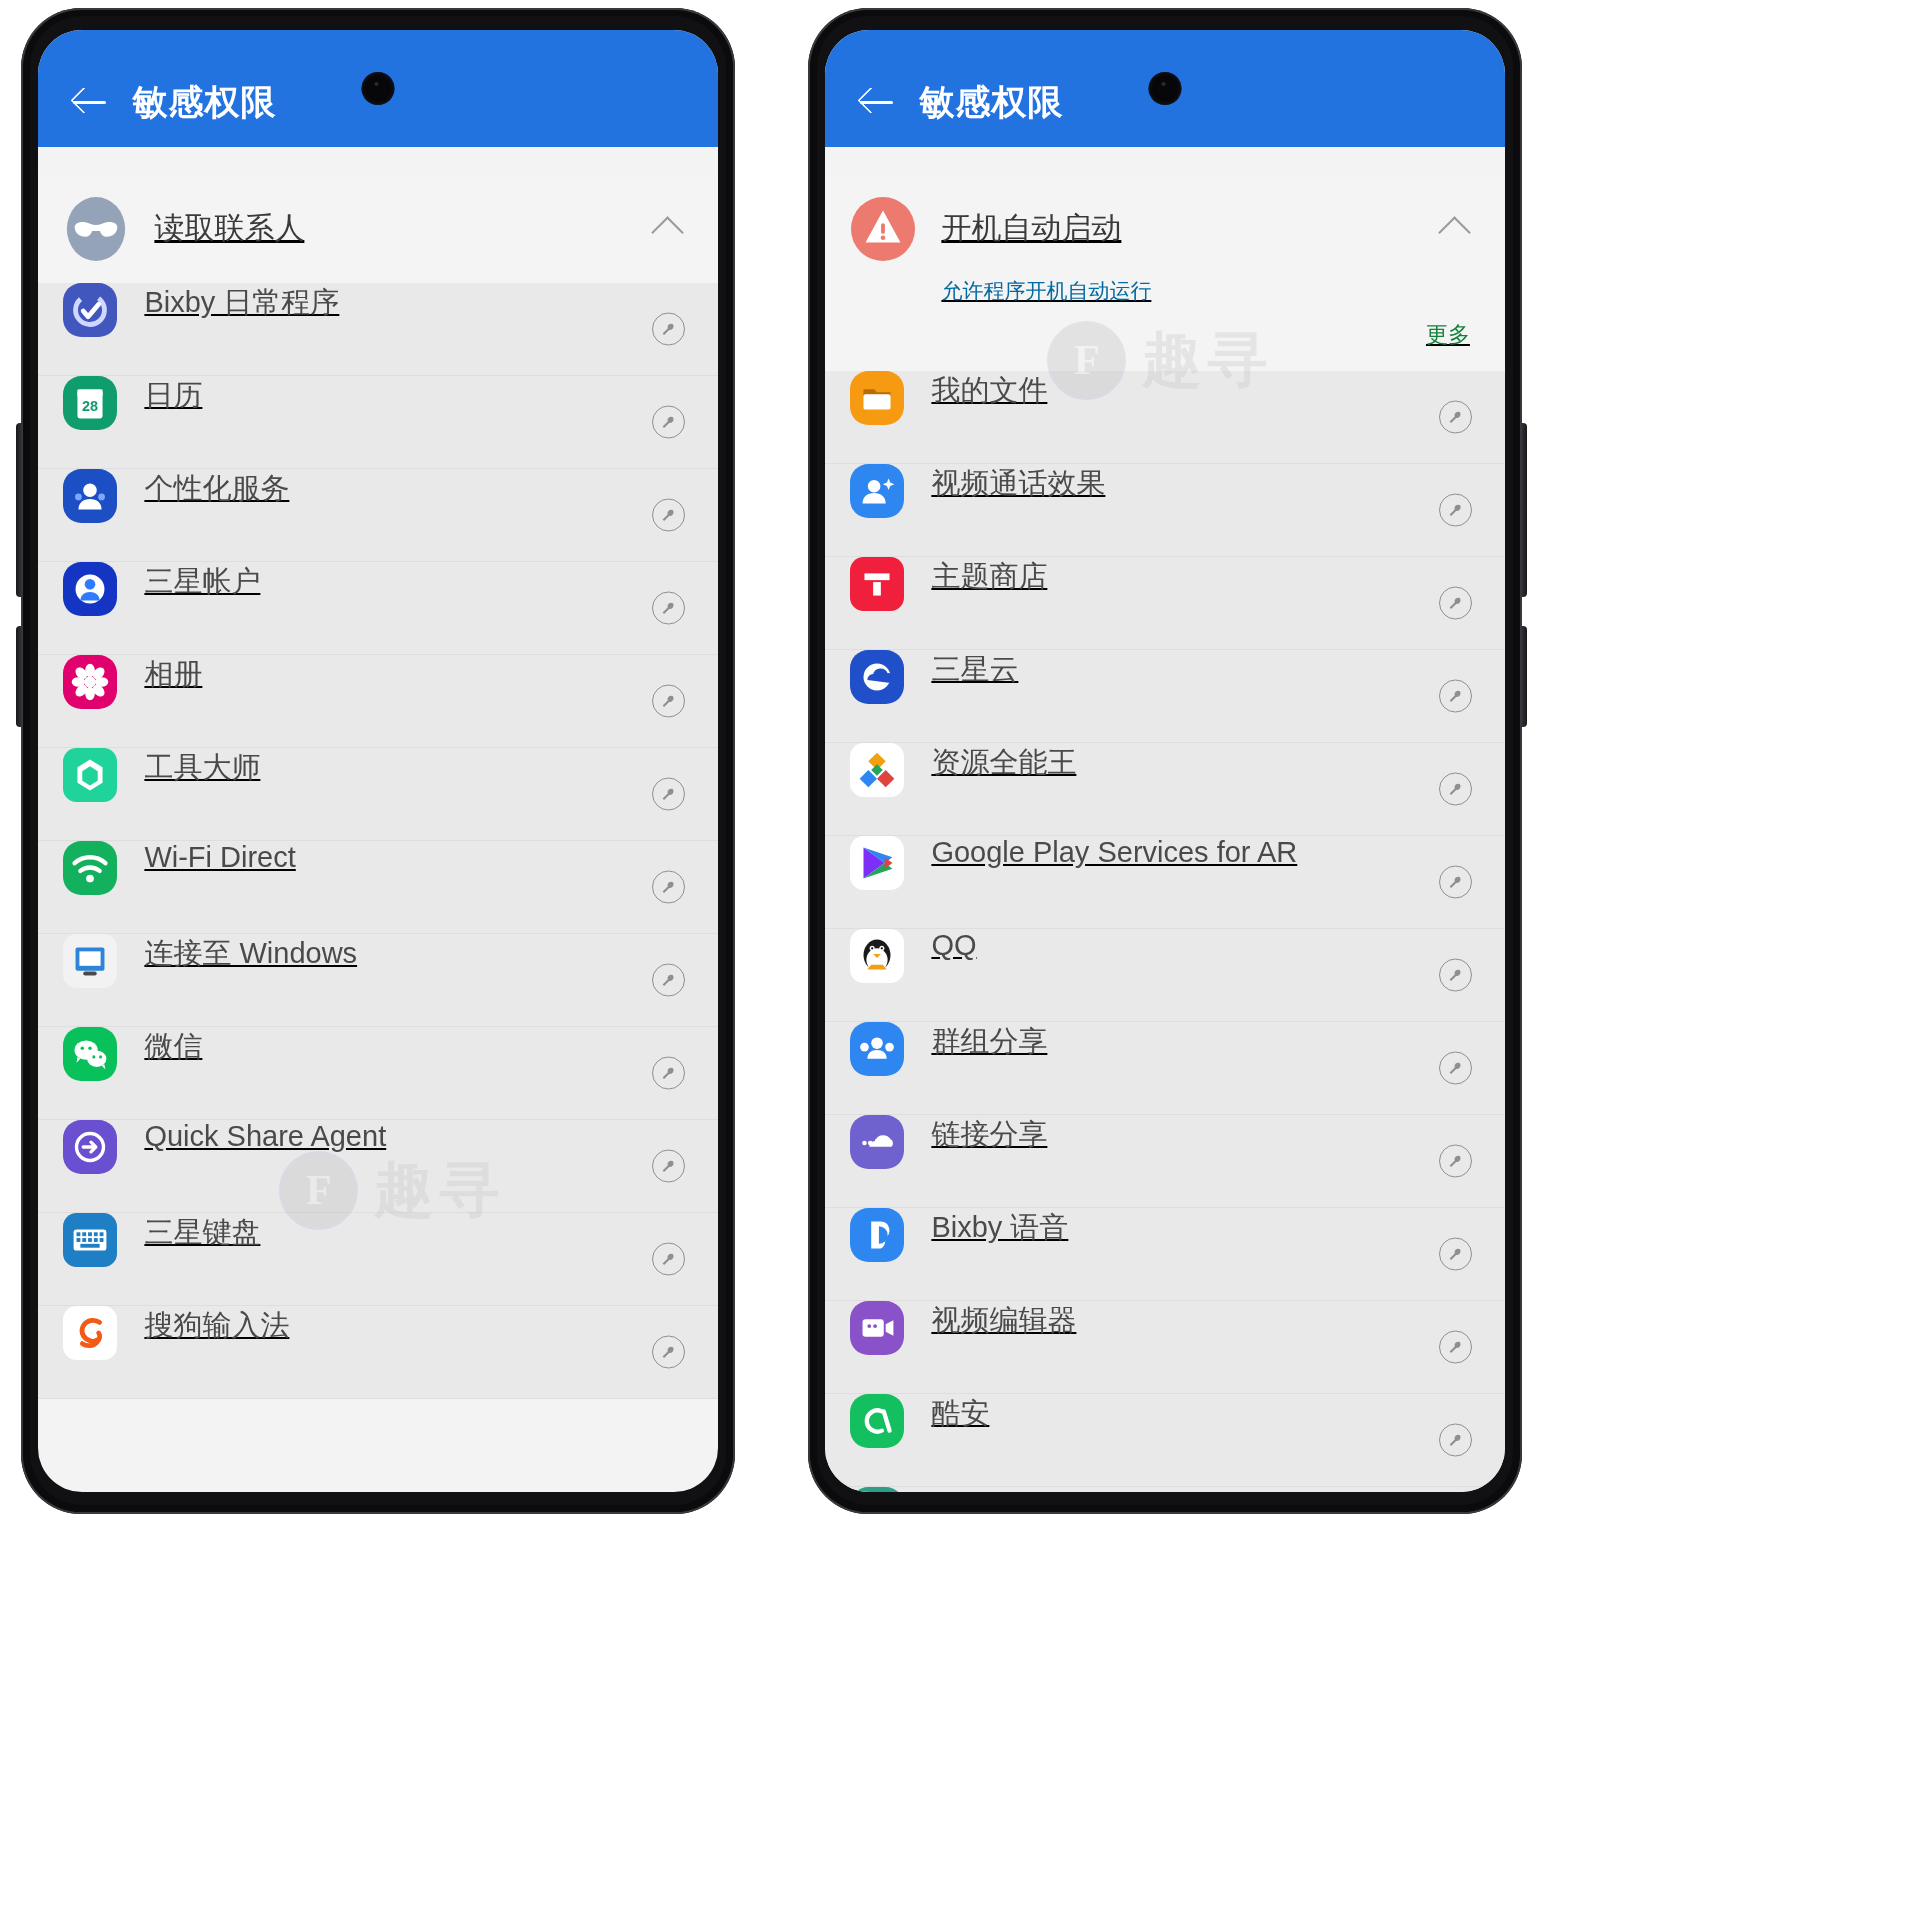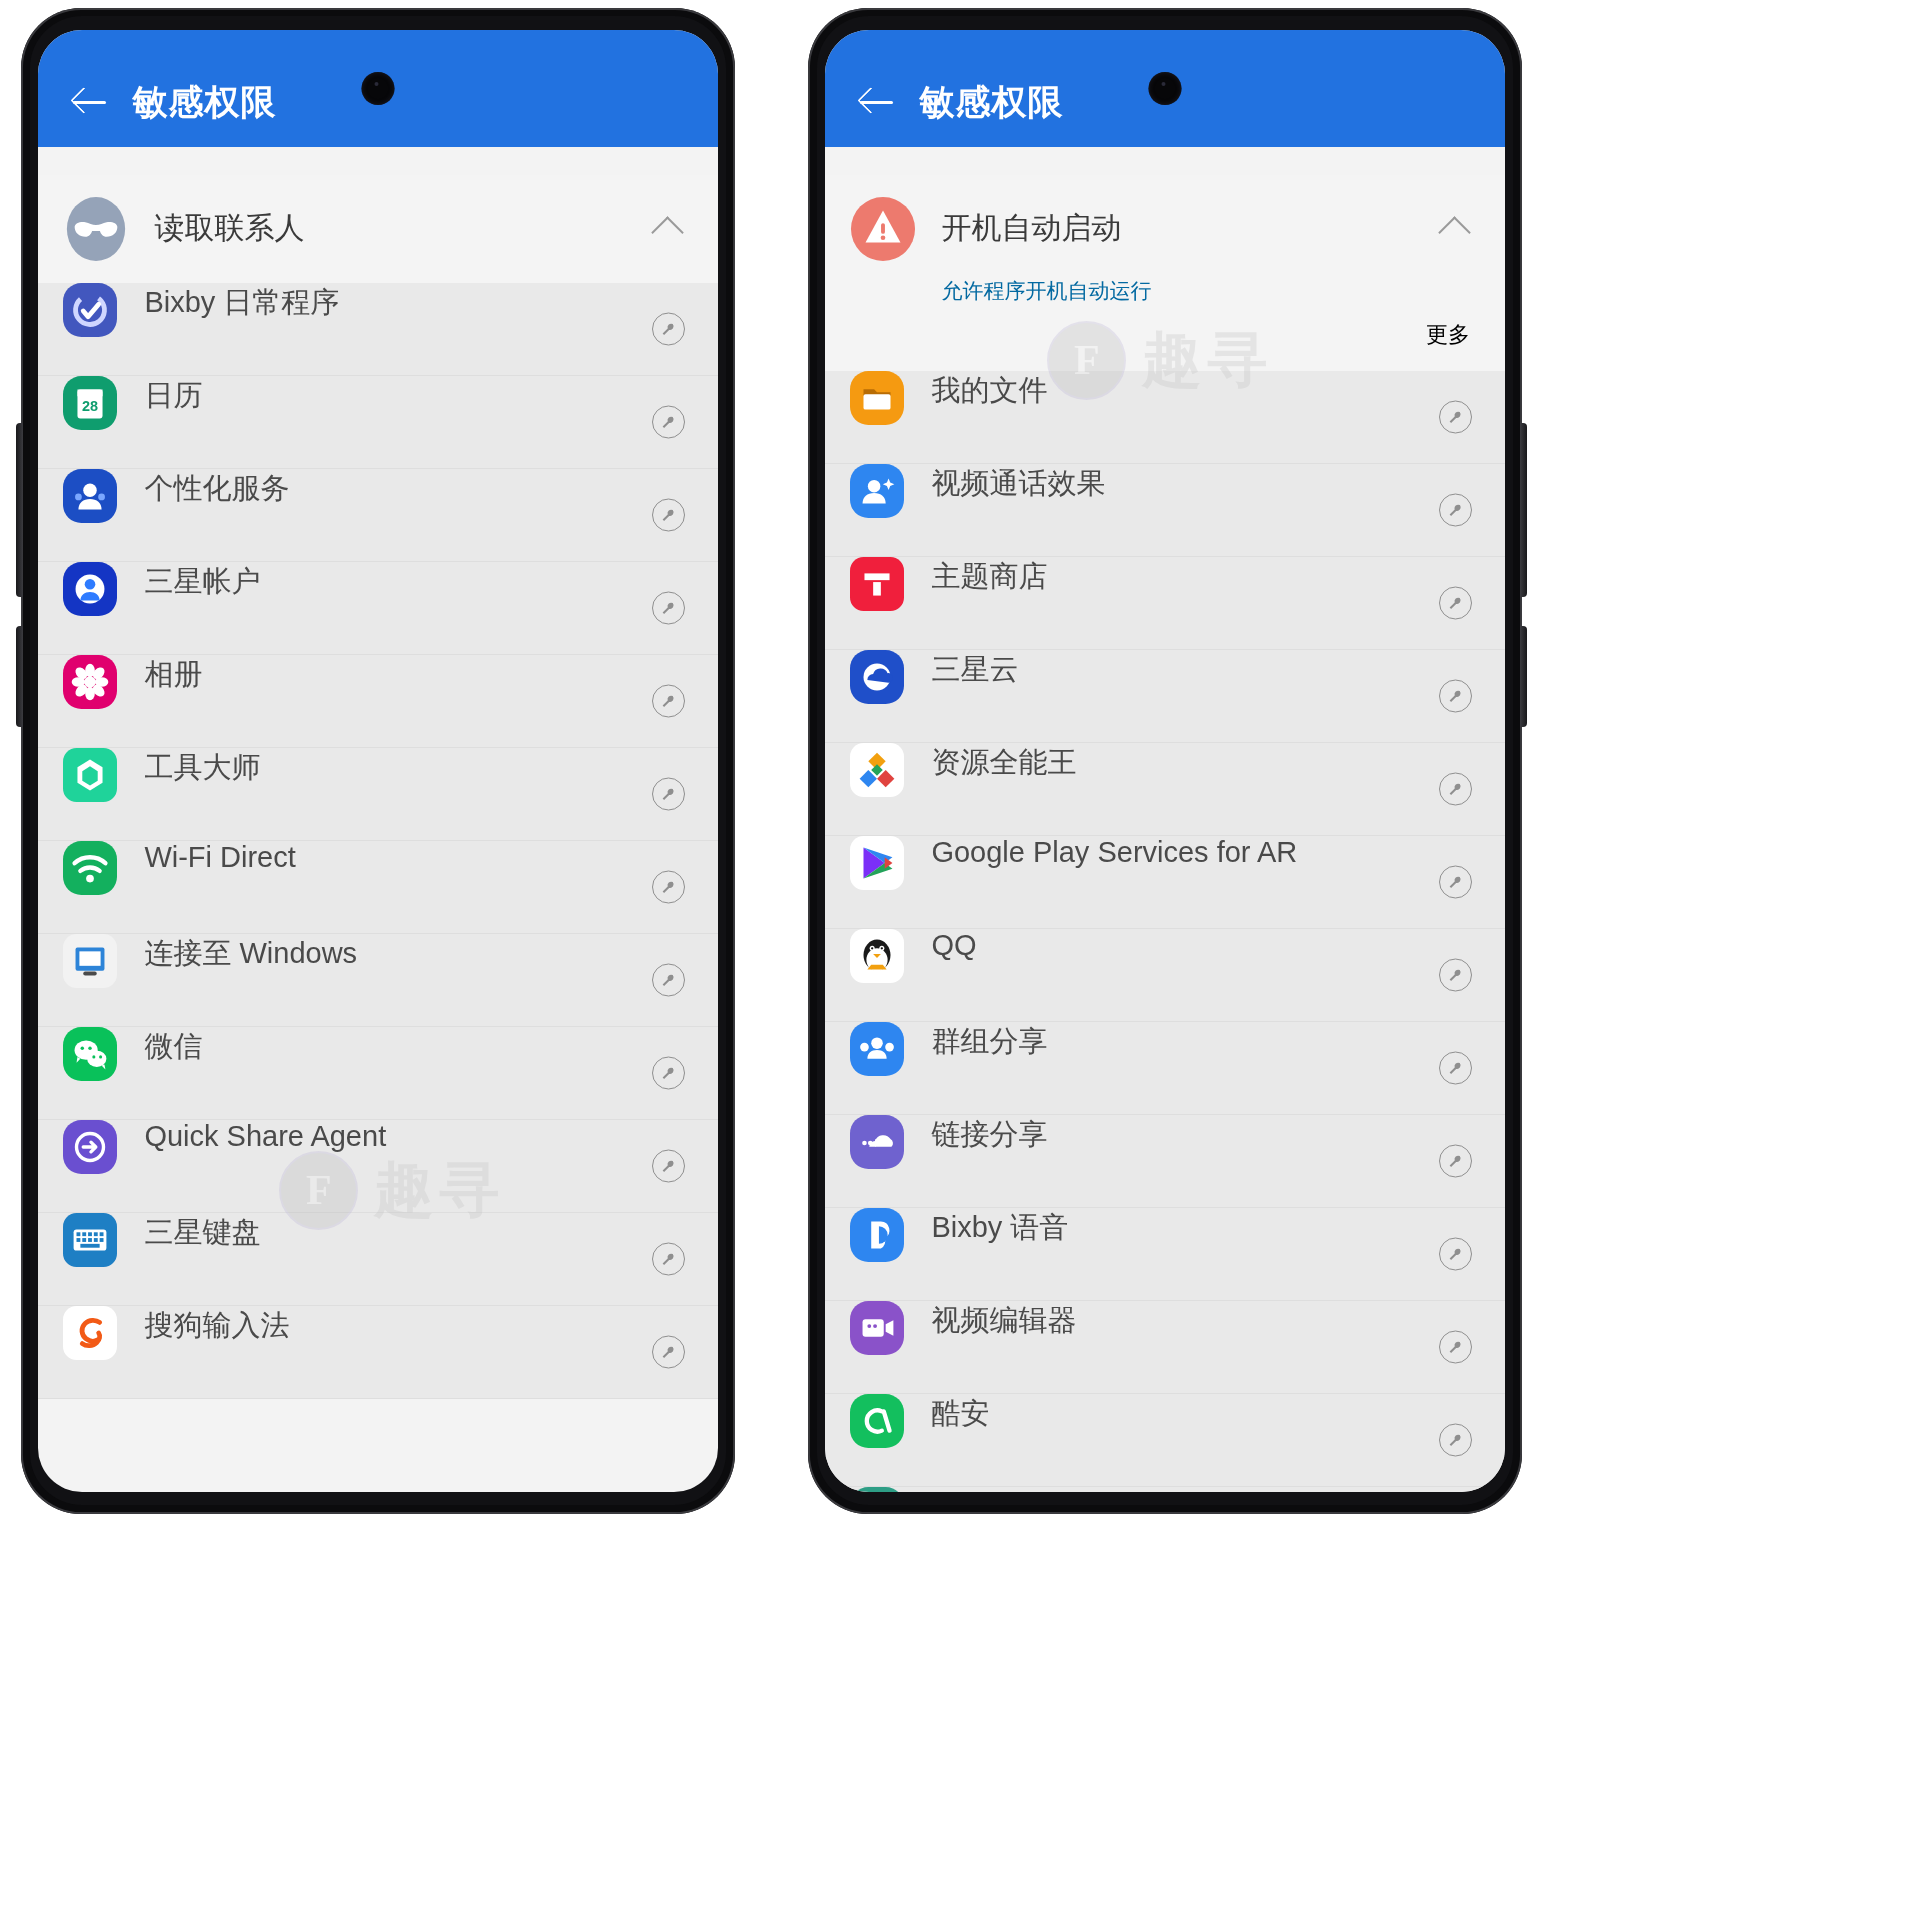--- a/index.html
+++ b/index.html
@@ -91,32 +91,32 @@
     border-left:2.9px solid #fff; border-bottom:2.9px solid #fff;
     transform:rotate(45deg);
     border-radius:1.9px;
   }
   .appbar-title {
     color:#fff; font-size:35px; font-weight:bold;
     letter-spacing:1px; line-height:44px;
   }
 
   
-  .list { position:absolute; top:145px; left:0; right:0; bottom:0; overflow:hidden; }
+  .list { position:absolute; top:145px; left:0; right:0; bottom:0; overflow:hidden;text-decoration:underline; }
 
   .group-head {
     background:#f4f4f4;
     padding:21px 25px 21px 25px;
     position:relative;
   }
   .gh-row { display:flex; align-items:center; }
   .gh-icon { width:66px; height:66px; flex:none; margin-right:25px; }
   .gh-title { font-size:30px; color:#3a3a3a; }
   .gh-sub { font-size:21px; color:#0369a1; margin:15px 0 0 91px; }
-  .gh-more { text-align:right; color:#000000; font-size:22px; margin-top:15.4px; padding-right:9.7px; }
+  .gh-more { text-align:right; color:#15803d; font-size:22px; margin-top:15.4px; padding-right:9.7px; }
   .chev {
     position:absolute; right:39px; top:46px;
     width:23px; height:23px;
     border-left:2.9px solid #9a9a9a; border-top:2.9px solid #9a9a9a;
     transform:rotate(45deg);
   }
 
   .row {
     height:93px;
     display:flex; align-items:flex-start;

